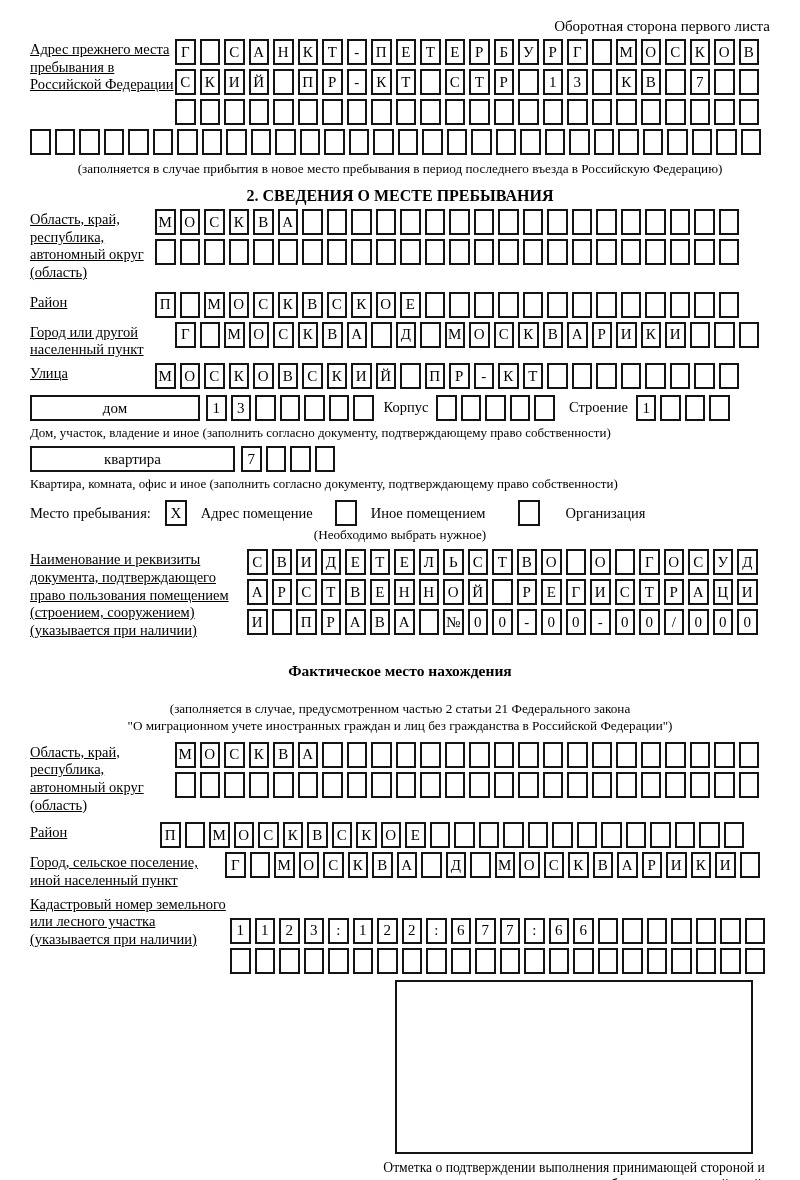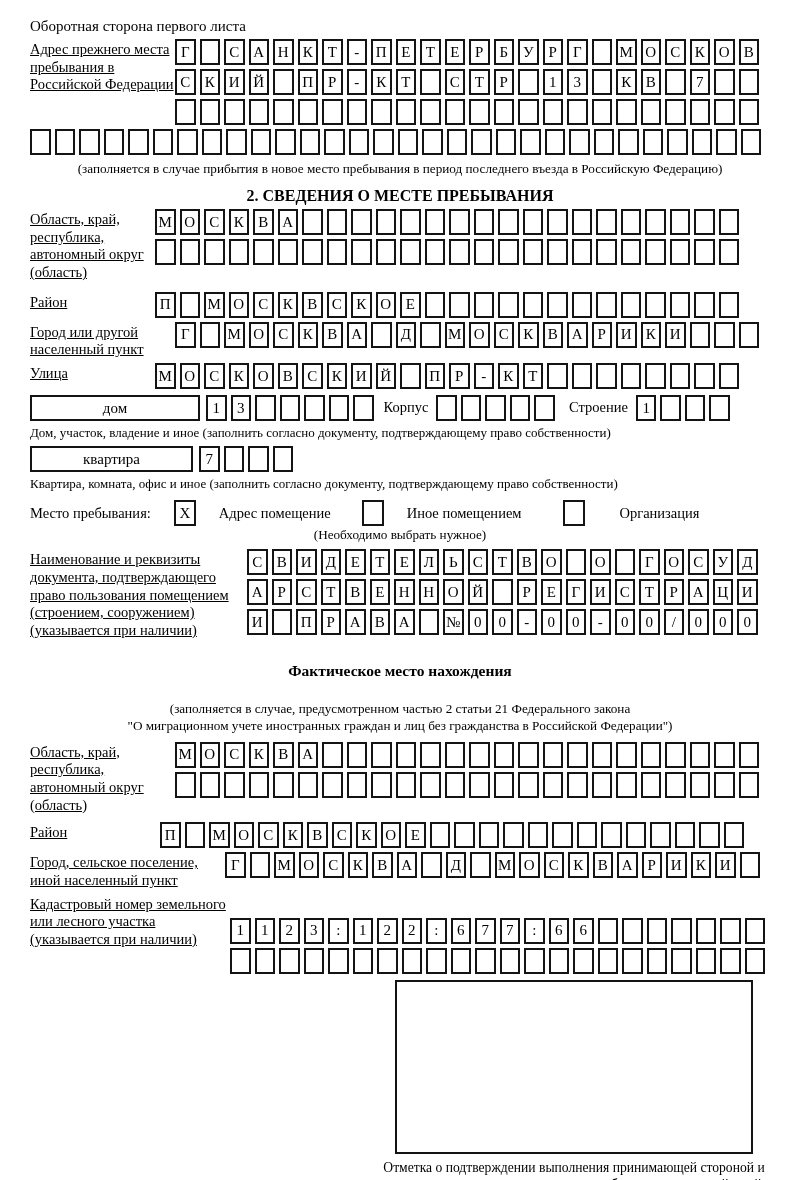--- a/index.html
+++ b/index.html
@@ -1,19 +1,19 @@
 <!DOCTYPE html>
 <html><head>
 <meta charset="utf-8">
 <style>
   html,body { margin:0; padding:0; background:#fff; }
   body { width:800px; height:1180px; color:#000; font-family:"Liberation Serif", serif; }
   .page { position:relative; width:740px; padding:10px 30px 0 30px; }
 
-  .hdr { font-size:15px; margin-top:8px; }
+  .hdr { text-align:right; font-size:15px; margin-top:8px; }
 
   .frow { display:flex; align-items:flex-start; margin-top:4px; }
   .flabel { flex:none; font-size:14.5px; line-height:1.22; padding-top:2px;text-decoration:underline; }
   .rowscol { display:flex; flex-direction:column; gap:4px; }
 
   .boxes { display:flex; gap:4px; }
   .cbox {
     flex:none; width:20.5px; height:26px; box-sizing:border-box;
     border:2px solid #141414; display:inline-flex; align-items:center; justify-content:center;
     font-size:15px; line-height:1; background:#fff;
@@ -23,21 +23,21 @@
   .cap  { font-size:13px; margin-top:4px; }
 
   .sectitle { text-align:center; font-weight:bold; font-size:16px; margin-top:10px; }
   .subtitle { text-align:center; font-weight:bold; font-size:15.5px; margin-top:22px; }
 
   .widebox { flex:none; box-sizing:border-box; border:2px solid #141414; height:26px;
     display:flex; align-items:center; justify-content:center; font-size:15px; background:#fff; }
 
   .inline-lbl { font-size:14.5px; padding-top:4px; flex:none; }
 
-  .stayrow { display:flex; align-items:center; gap:23px; margin-top:8px; font-size:14.5px; }
+  .stayrow { display:flex; align-items:center; gap:14px; margin-top:8px; font-size:14.5px; }
   .staybox { flex:none; width:22px; height:26px; box-sizing:border-box; border:2px solid #141414;
     display:inline-flex; align-items:center; justify-content:center; font-size:15px; }
 
   .stamp-wrap { width:440px; margin-left:324px; margin-top:6px; }
   .stamp-box { width:358px; height:174px; box-sizing:border-box; border:2px solid #141414; margin:0 auto; }
   .stamp-cap { font-size:13.6px; text-align:center; margin-top:5px; line-height:1.3; }
 
   .gap6 { width:6px; flex:none; }
 </style>
 </head>
@@ -338,21 +338,21 @@
     <div class="boxes">
         <span class="cbox">1</span>
         <span class="cbox"></span>
         <span class="cbox"></span>
         <span class="cbox"></span>
       </div>
   </div>
   <div class="cap">Дом, участок, владение и иное (заполнить согласно документу, подтверждающему право собственности)</div>
 
   <div class="frow" style="margin-top:5px">
-    <div class="widebox" style="width:163px">квартира</div>
+    <div class="widebox" style="width:205px">квартира</div>
     <div class="gap6"></div>
     <div class="boxes">
         <span class="cbox">7</span>
         <span class="cbox"></span>
         <span class="cbox"></span>
         <span class="cbox"></span>
       </div>
   </div>
   <div class="cap">Квартира, комната, офис и иное (заполнить согласно документу, подтверждающему право собственности)</div>
 

